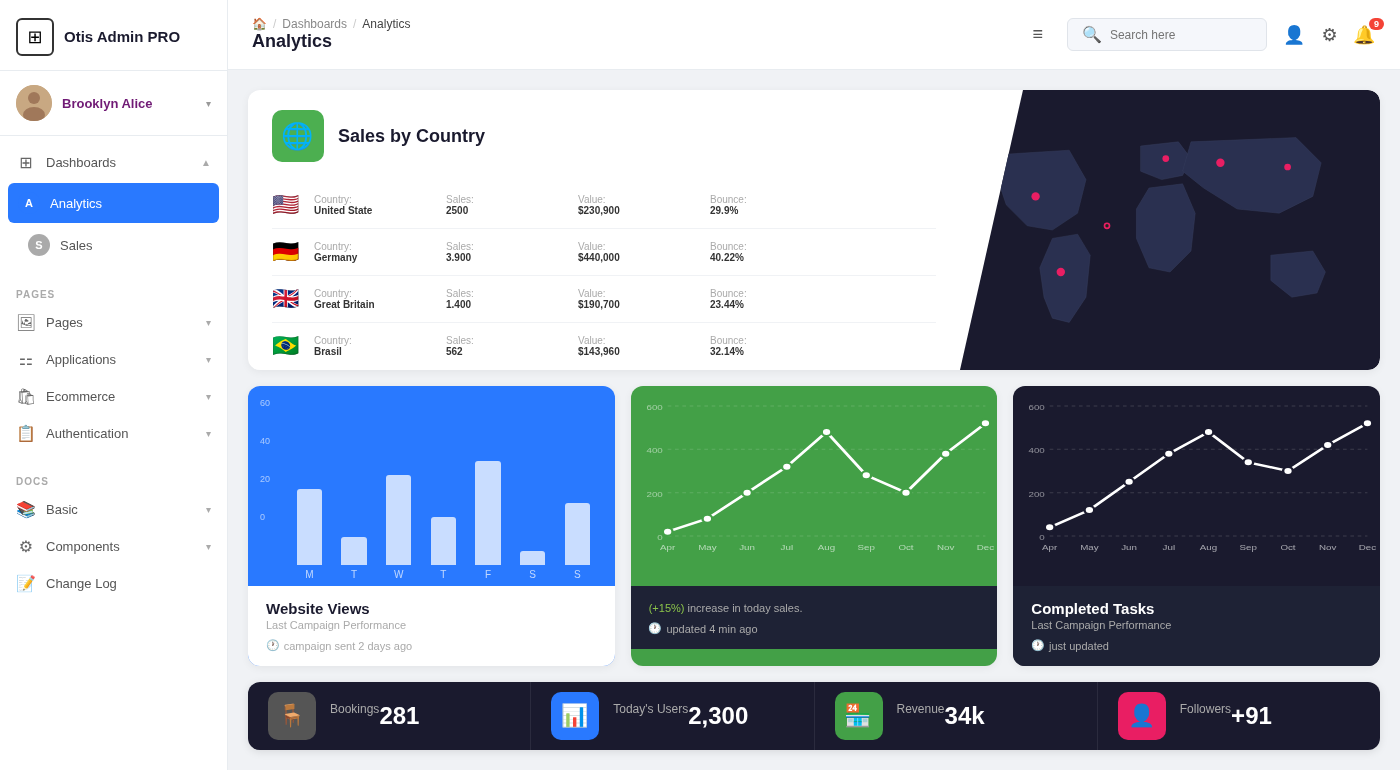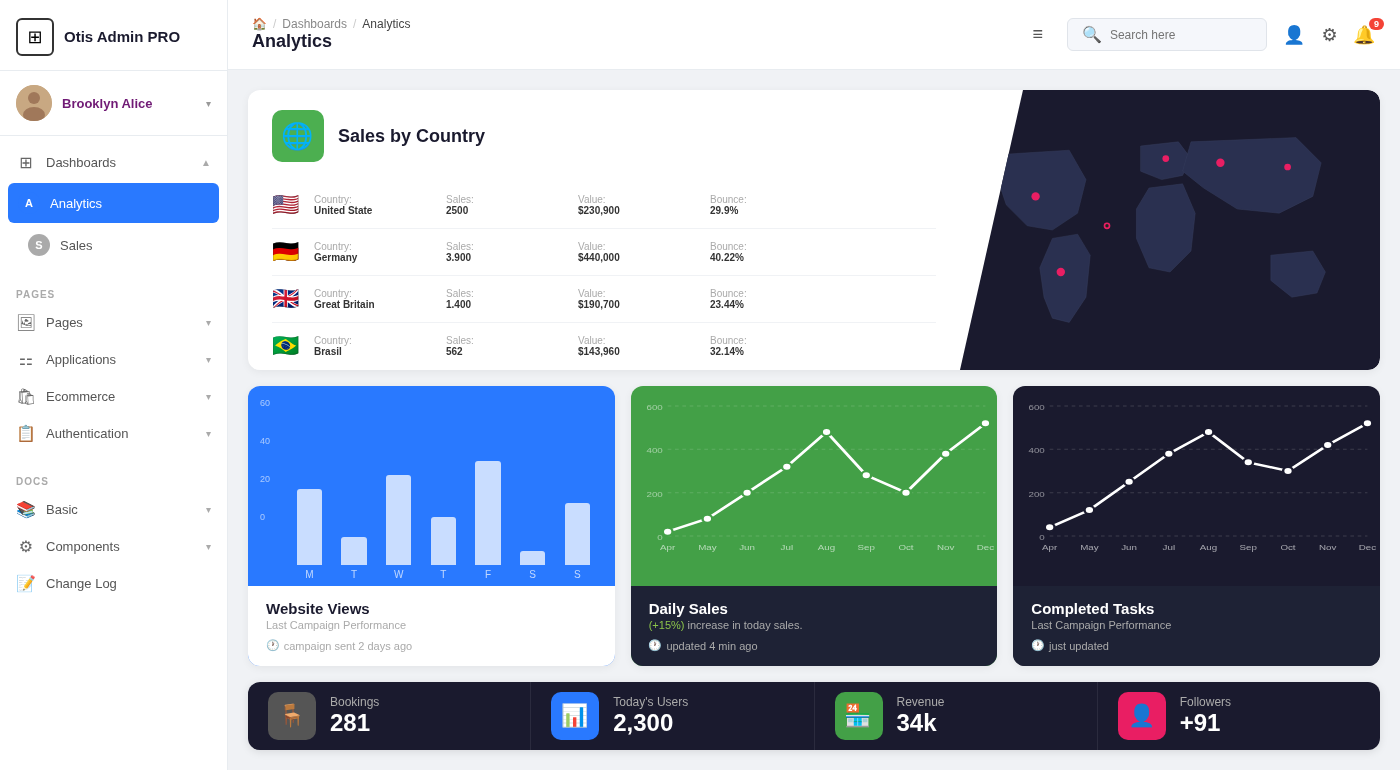--- a/index.html
+++ b/index.html
@@ -118,21 +118,21 @@
 
     
     .stats-row { display: flex; gap: 0; background: #1a1a2e; border-radius: 12px; overflow: hidden; box-shadow: 0 2px 8px rgba(0,0,0,0.1); }
     .stat-item { flex: 1; display: flex; align-items: center; gap: 14px; padding: 14px 20px; border-right: 1px solid rgba(255,255,255,0.08); }
     .stat-item:last-child { border-right: none; }
     .stat-icon-box { width: 48px; height: 48px; border-radius: 10px; display: flex; align-items: center; justify-content: center; font-size: 22px; flex-shrink: 0; }
     .stat-icon-box.gray { background: #555; }
     .stat-icon-box.blue { background: #2979ff; }
     .stat-icon-box.green { background: #43a047; }
     .stat-icon-box.pink { background: #e91e63; }
-    .stat-info { display: flex; flex-direction: column; }
+    .stat-info { display: flex; flex-direction: row; }
     .stat-label { font-size: 12px; color: #aaa; }
     .stat-value { font-size: 24px; font-weight: 700; color: #fff; }
   </style>
 </head>
 <body>
 
 <aside class="sidebar">
   <div class="sidebar-logo">
     <div class="logo-icon">⊞</div>
     <div class="logo-text">Otis Admin PRO</div>
@@ -429,21 +429,20 @@
               <text x="95" y="164" font-size="8" fill="rgba(255,255,255,0.6)" text-anchor="middle">Jun</text>
               <text x="127.5" y="164" font-size="8" fill="rgba(255,255,255,0.6)" text-anchor="middle">Jul</text>
               <text x="160" y="164" font-size="8" fill="rgba(255,255,255,0.6)" text-anchor="middle">Aug</text>
               <text x="192.5" y="164" font-size="8" fill="rgba(255,255,255,0.6)" text-anchor="middle">Sep</text>
               <text x="225" y="164" font-size="8" fill="rgba(255,255,255,0.6)" text-anchor="middle">Oct</text>
               <text x="257.5" y="164" font-size="8" fill="rgba(255,255,255,0.6)" text-anchor="middle">Nov</text>
               <text x="290" y="164" font-size="8" fill="rgba(255,255,255,0.6)" text-anchor="middle">Dec</text>
             </svg>
         </div>
         <div class="chart-bottom dark-bg">
-          <div class="chart-title light">Daily Sales</div>
           <div class="chart-sub">
             <span style="color:#8bc34a;font-weight:400">(+15%)</span>
             <span>increase in today sales.</span>
           </div>
           <div class="chart-footer">
             <span>🕐</span>
             <span>updated 4 min ago</span>
           </div>
         </div>
       </div>

